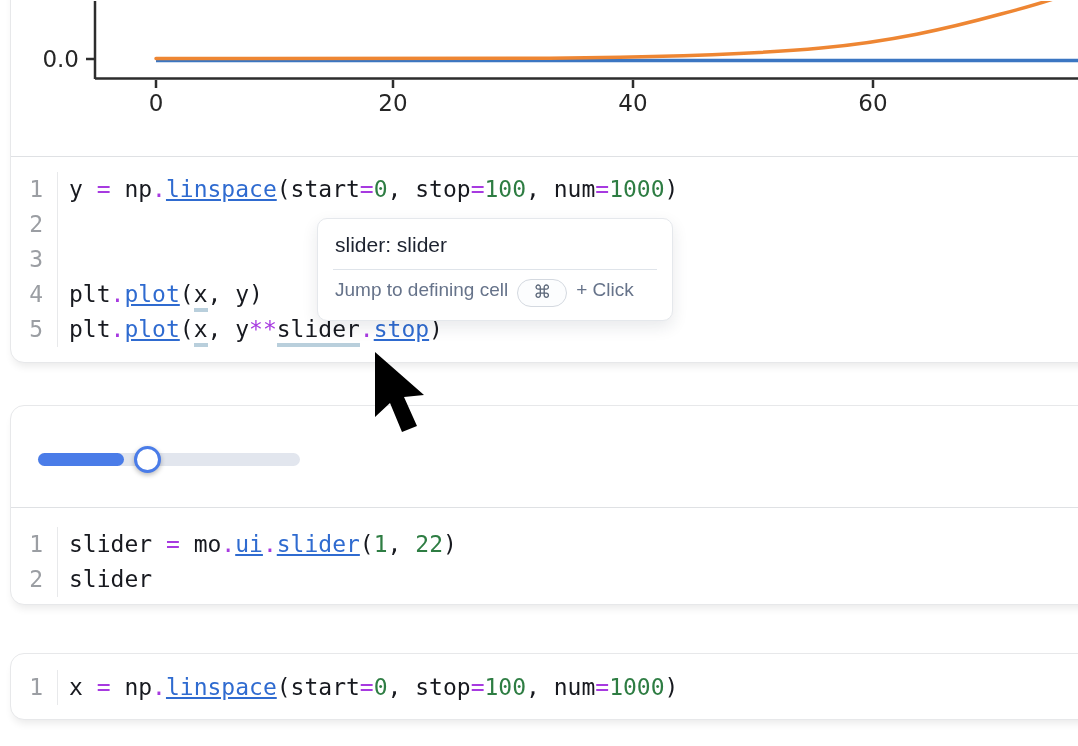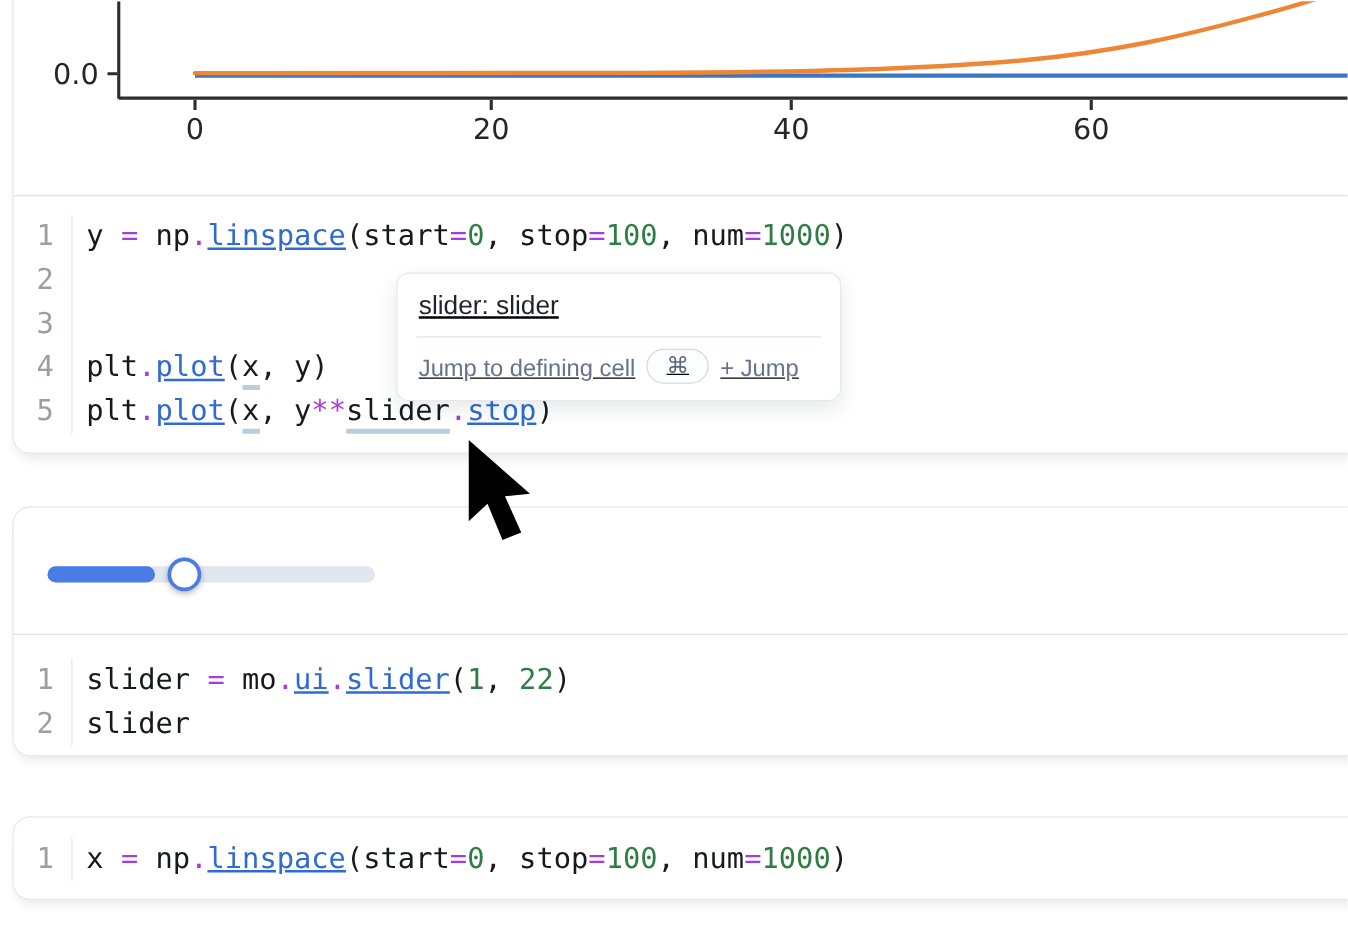--- a/index.html
+++ b/index.html
@@ -64,31 +64,30 @@
   
   .tooltip {
     position: absolute;
     left: 317px; top: 218px;
     width: 356px;
     background: #ffffff;
     border: 1px solid #e5e8ec;
     border-radius: 10px;
     box-shadow: 0 6px 16px rgba(30,40,60,0.10);
     z-index: 40;
-    text-decoration: underline;
   }
   .tooltip-title {
     padding: 14px 17px 12px 17px;
     font-size: 21px;
     color: #1d2330;
   }
   .tooltip-divider { border-top: 1px solid #dfe4ea; margin: 0 15px; }
   .tooltip-action {
     display: flex;
-    align-items: flex-end;
+    align-items: flex-start;
     gap: 9px;
     padding: 9px 15px 13px 17px;
     font-size: 19px;
     color: #66738a;
   }
   .kbd {
     display: inline-block;
     border: 1.5px solid #d4d9e0;
     border-radius: 14px;
     background: #fcfdfe;
@@ -187,19 +186,19 @@
       <div class="code-line"><span class="gutter-num">1</span><span class="tk-v">x </span><span class="tk-op">=</span><span class="tk-v"> np</span><span class="tk-op">.</span><span class="tk-fn">linspace</span><span class="tk-v">(start</span><span class="tk-op">=</span><span class="tk-num">0</span><span class="tk-v">, stop</span><span class="tk-op">=</span><span class="tk-num">100</span><span class="tk-v">, num</span><span class="tk-op">=</span><span class="tk-num">1000</span><span class="tk-v">)</span></div>
     </div>
 </div>
 
 <div class="tooltip">
   <div class="tooltip-title">slider: slider</div>
   <div class="tooltip-divider"></div>
   <div class="tooltip-action">
     <span>Jump to defining cell</span>
     <span class="kbd">⌘</span>
-    <span>+ Jump</span>
+    <span>+ Click</span>
   </div>
 </div>
 
 <svg class="cursor" width="80" height="95" viewBox="0 0 80 95">
   <polygon points="15,4 15,69 30,55 42,84 57,78 44,49 64,47" fill="#000000"></polygon>
 </svg>
 
 </body></html>

